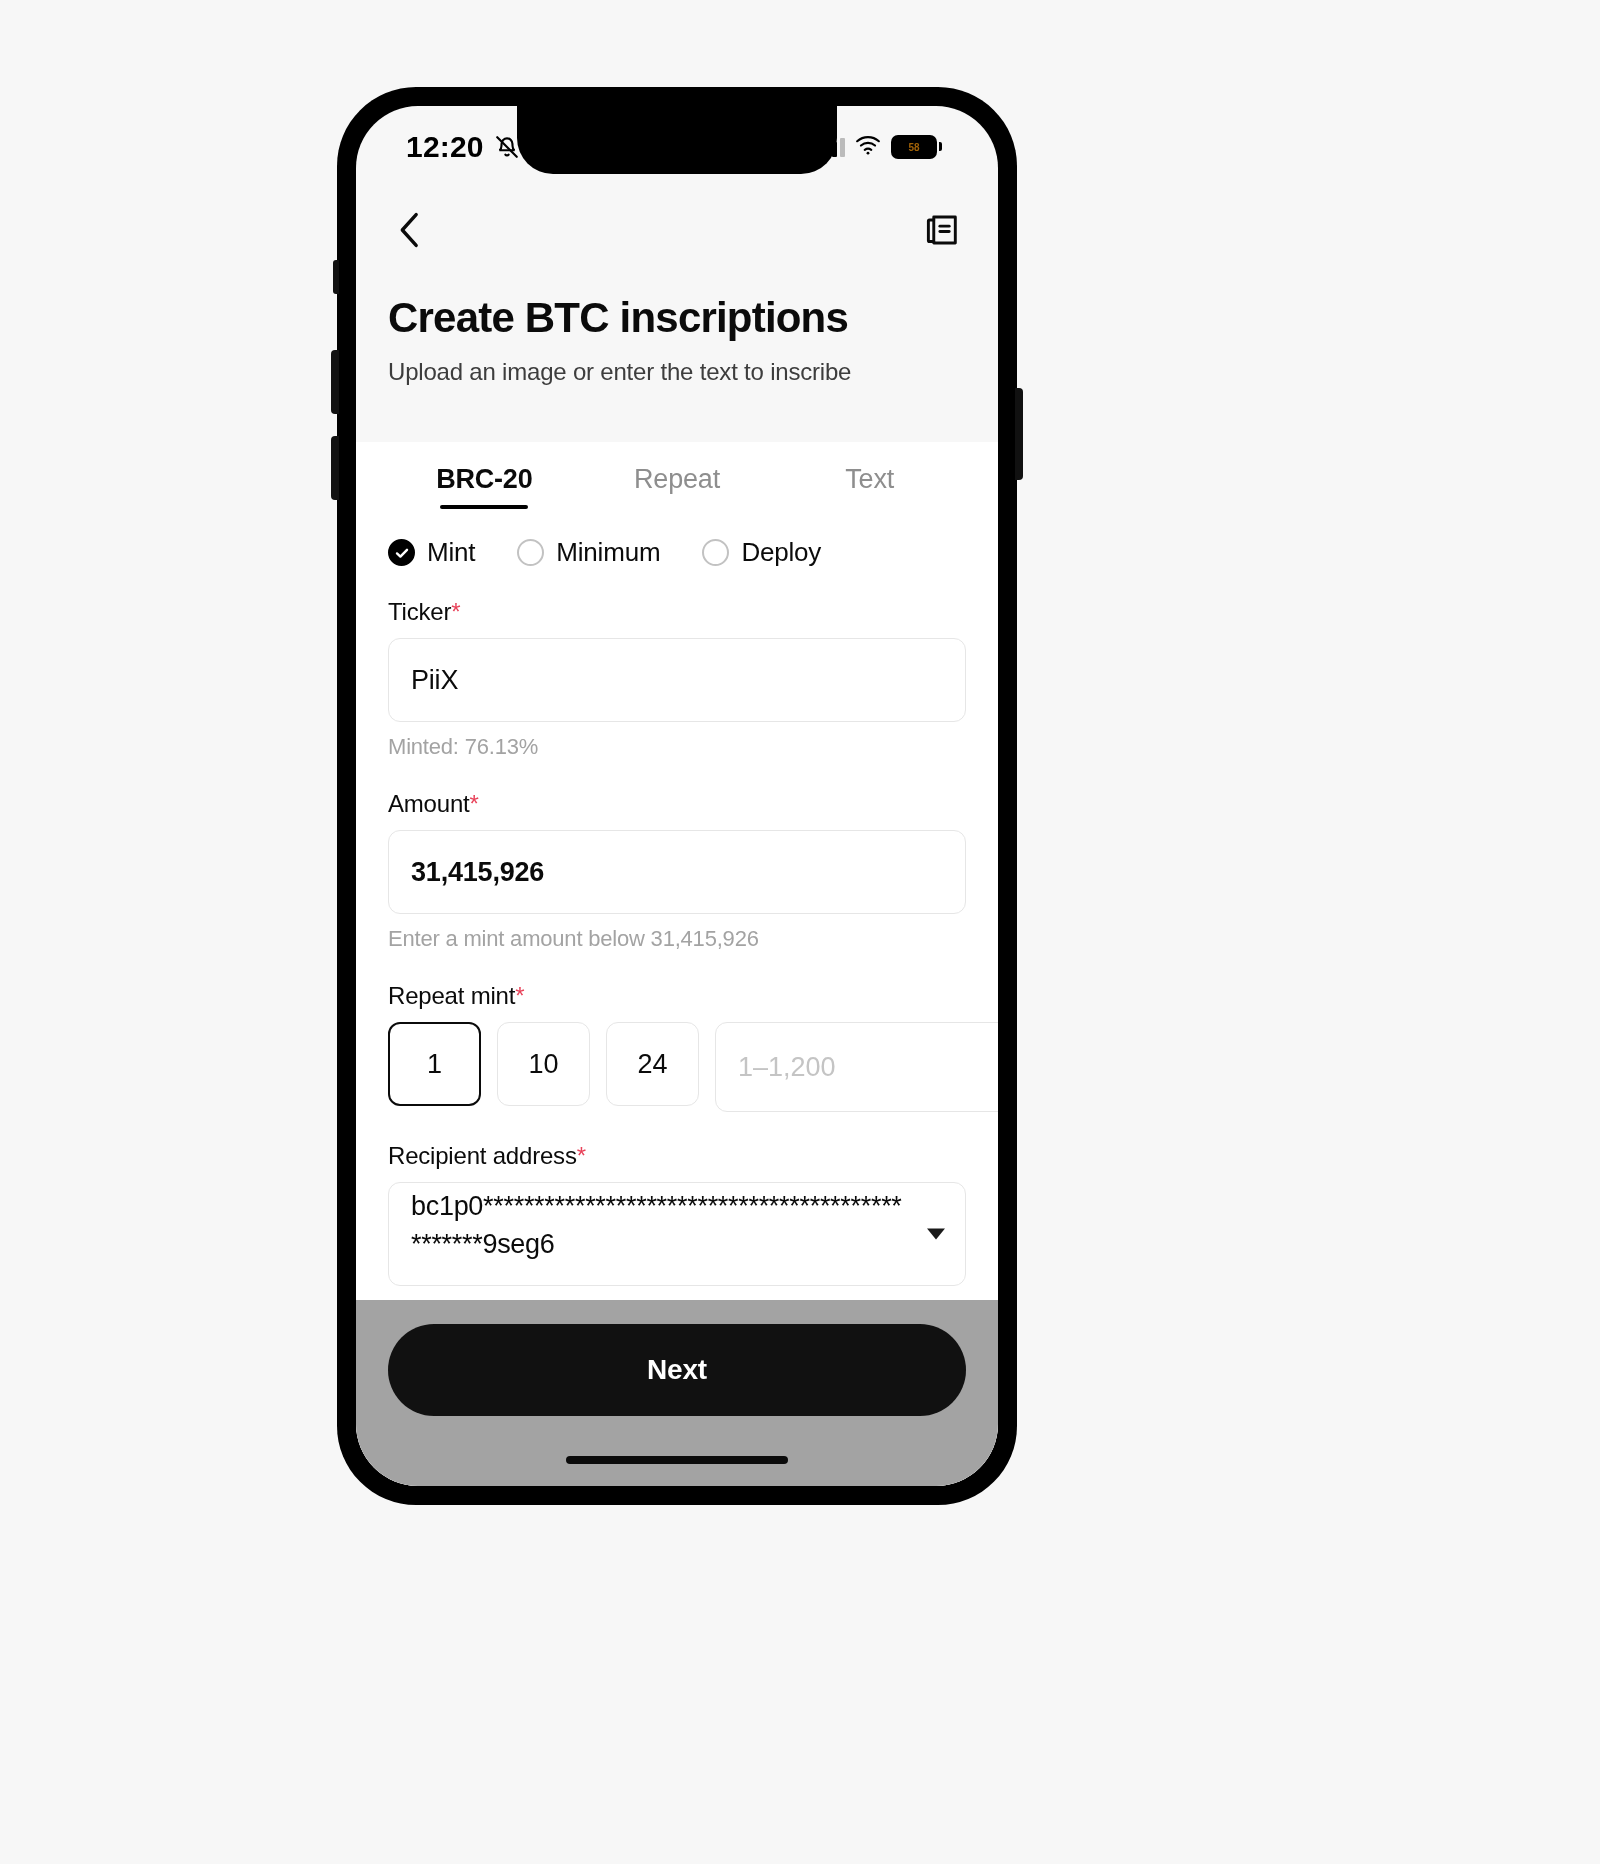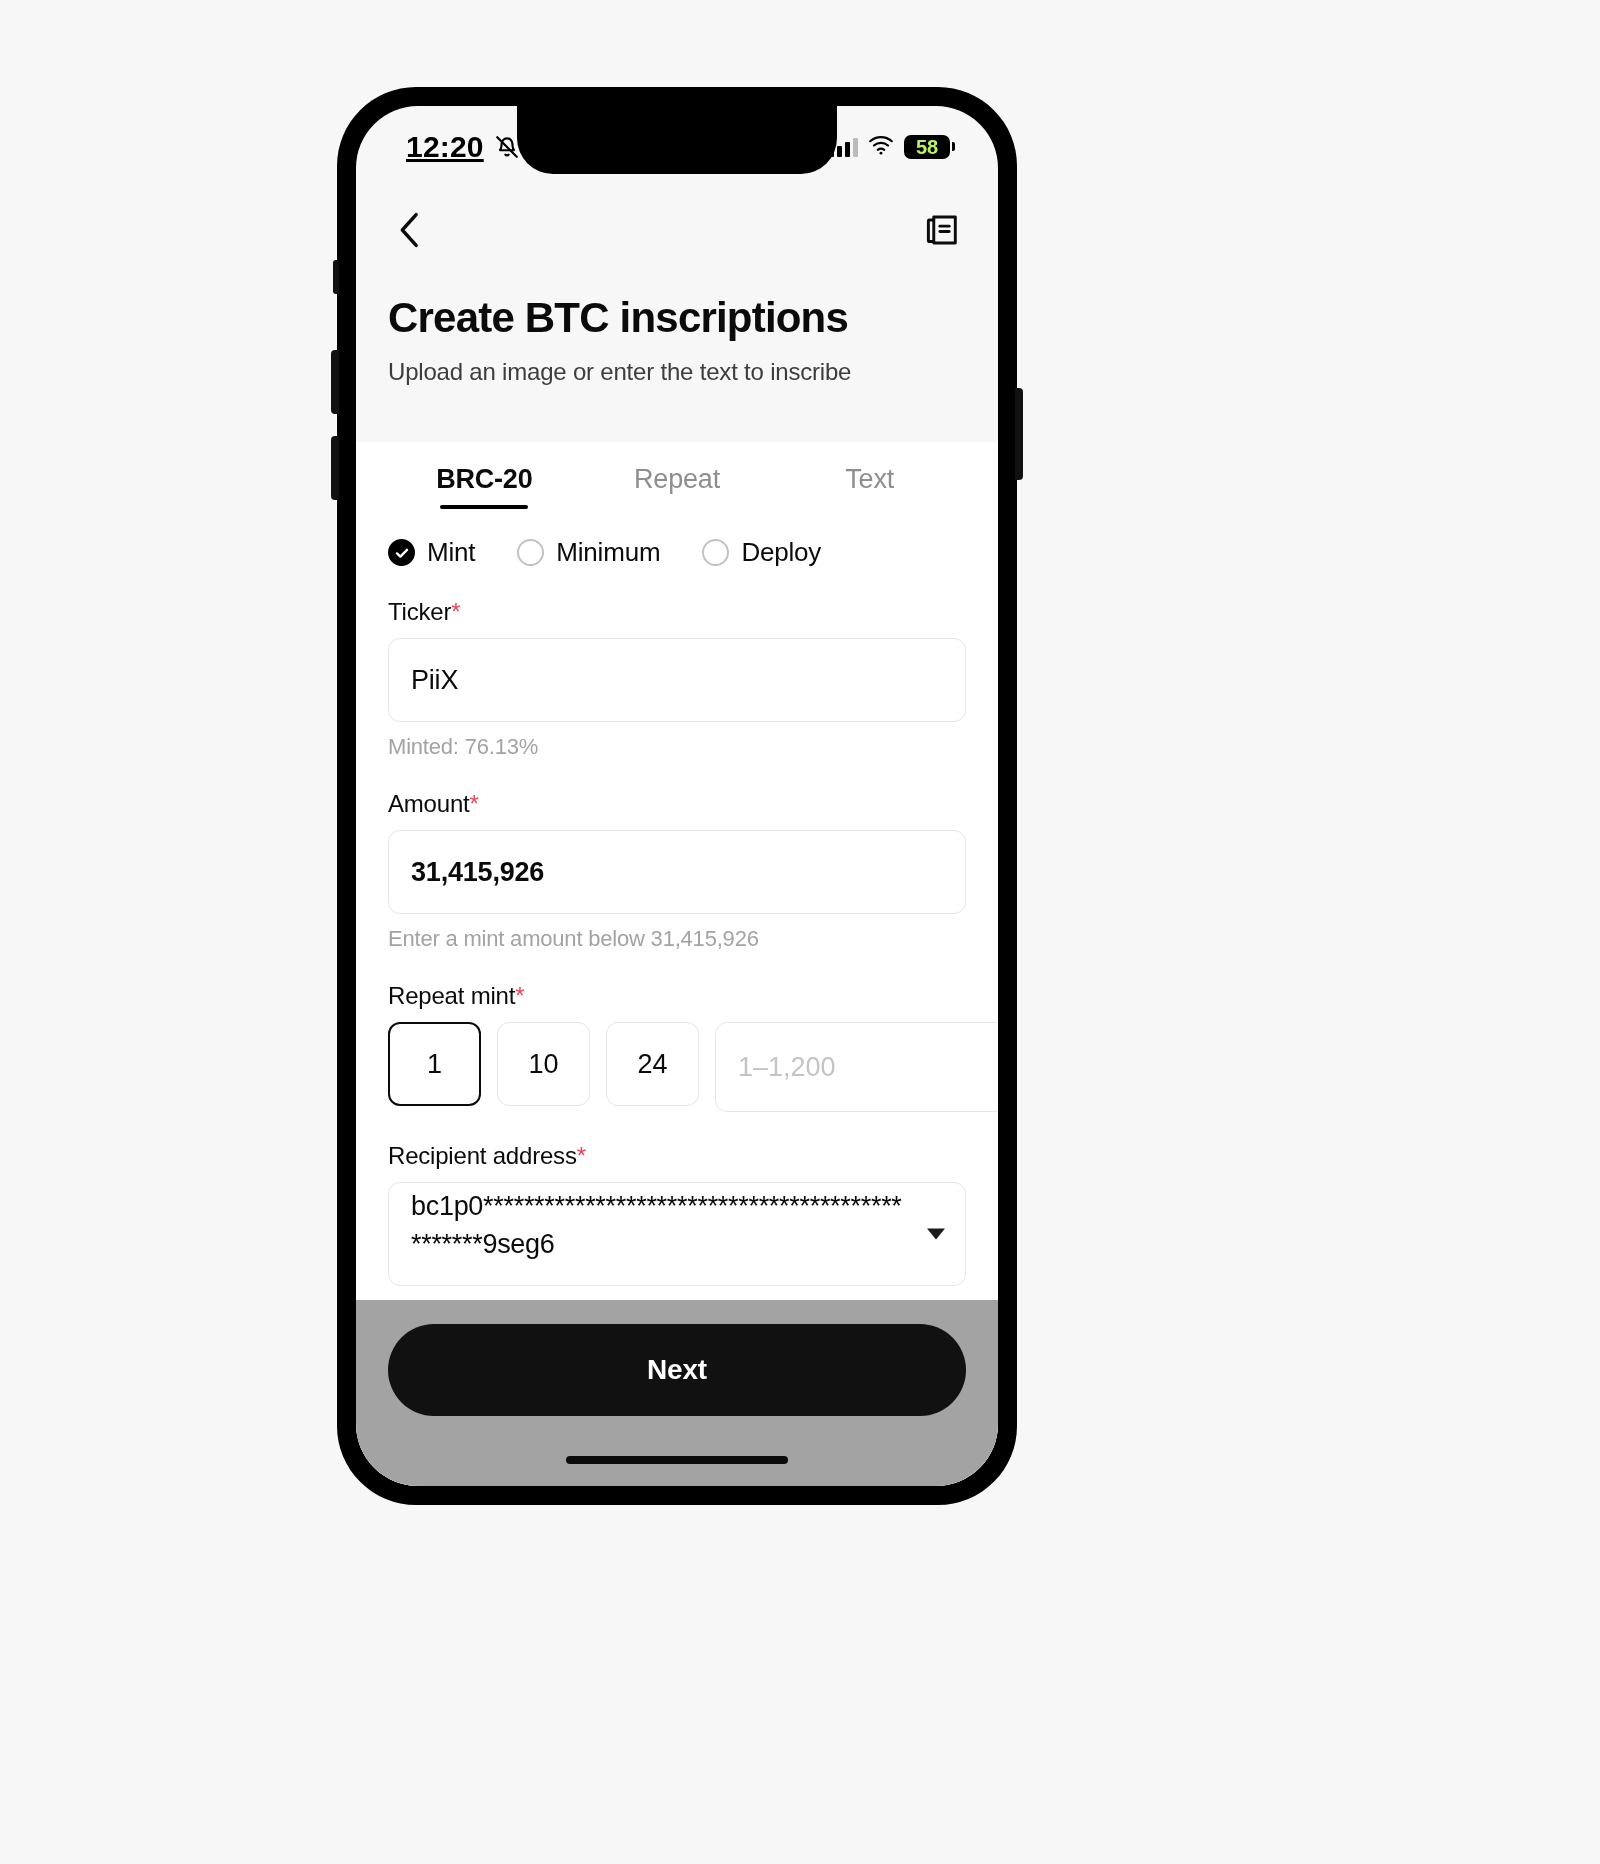--- a/index.html
+++ b/index.html
@@ -40,41 +40,40 @@
     top: 0;
     width: 320px; height: 68px;
     background: #000;
     border-radius: 0 0 36px 36px;
     z-index: 40;
   }
 
   
   #status-bar {
     position: absolute;
-    top: 0; left: 0; right: 4px;
+    top: 0; left: 0; right: 17px;
     height: 68px;
     display: flex; align-items: center;
     padding: 14px 44px 0 50px;
     z-index: 50;
-    text-decoration: underline;
   }
   #status-time {
     font-size: 30px; font-weight: bold; color: #000;
     letter-spacing: 0.2px;
   }
   #status-mute-icon { margin-left: 10px; display:flex; align-items:center; }
   #status-right { margin-left: auto; display: flex; align-items: center; gap: 10px; }
   .sig-bars { display: flex; align-items: flex-end; gap: 3px; height: 20px; }
   .sig-bars i { display: block; width: 5px; background: #000; border-radius: 1px; }
   .sig-bars i:nth-child(1){height:7px;} .sig-bars i:nth-child(2){height:11px;}
   .sig-bars i:nth-child(3){height:15px;} .sig-bars i:nth-child(4){height:19px; background:#bbb;}
   #battery {
     width: 46px; height: 24px; border-radius: 7px; background: #000;
     display: flex; align-items: center; justify-content: center;
-    color: #bef264; font-size: 20px; font-weight: bold; position: relative;
+    color: #a16207; font-size: 10px; font-weight: bold; position: relative;
   }
   #battery::after {
     content: ""; position: absolute; right: -5px; top: 7px;
     width: 3px; height: 9px; background: #000; border-radius: 0 2px 2px 0;
   }
 
   
   #app-top {
     position: absolute; top: 68px; left: 0; right: 0;
     background: #f7f7f7;

